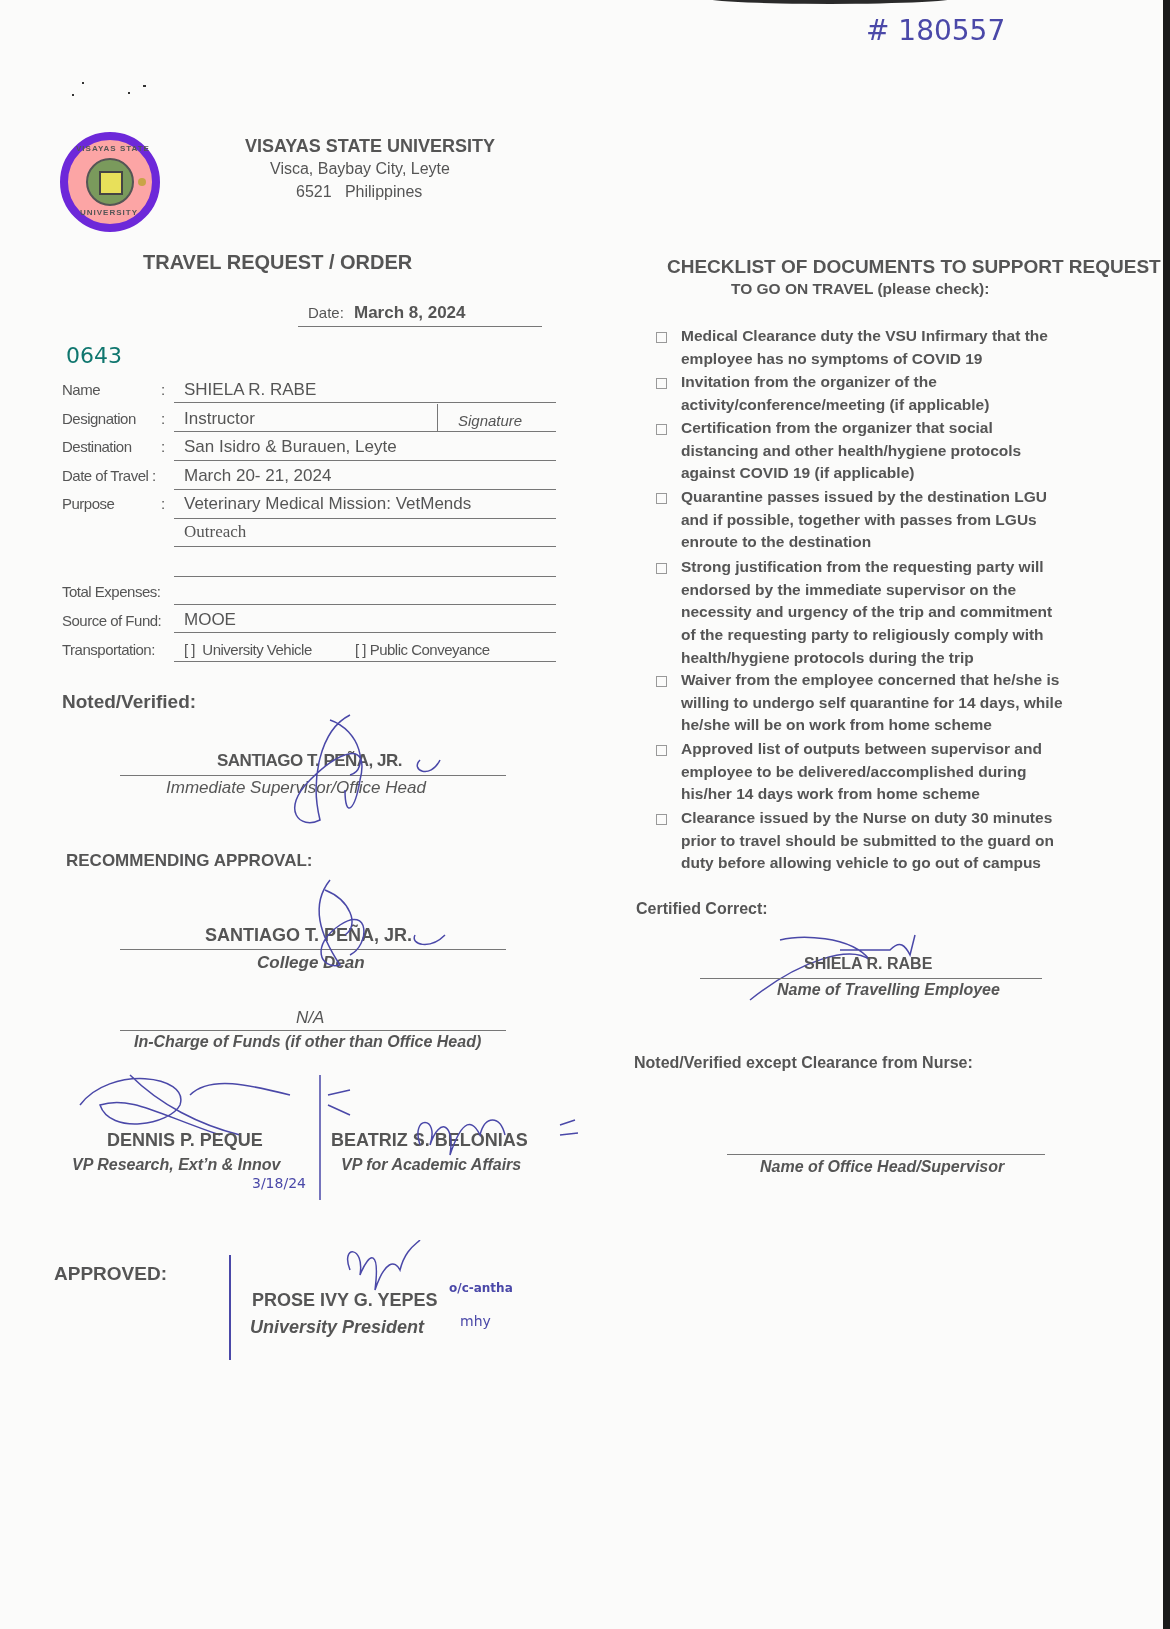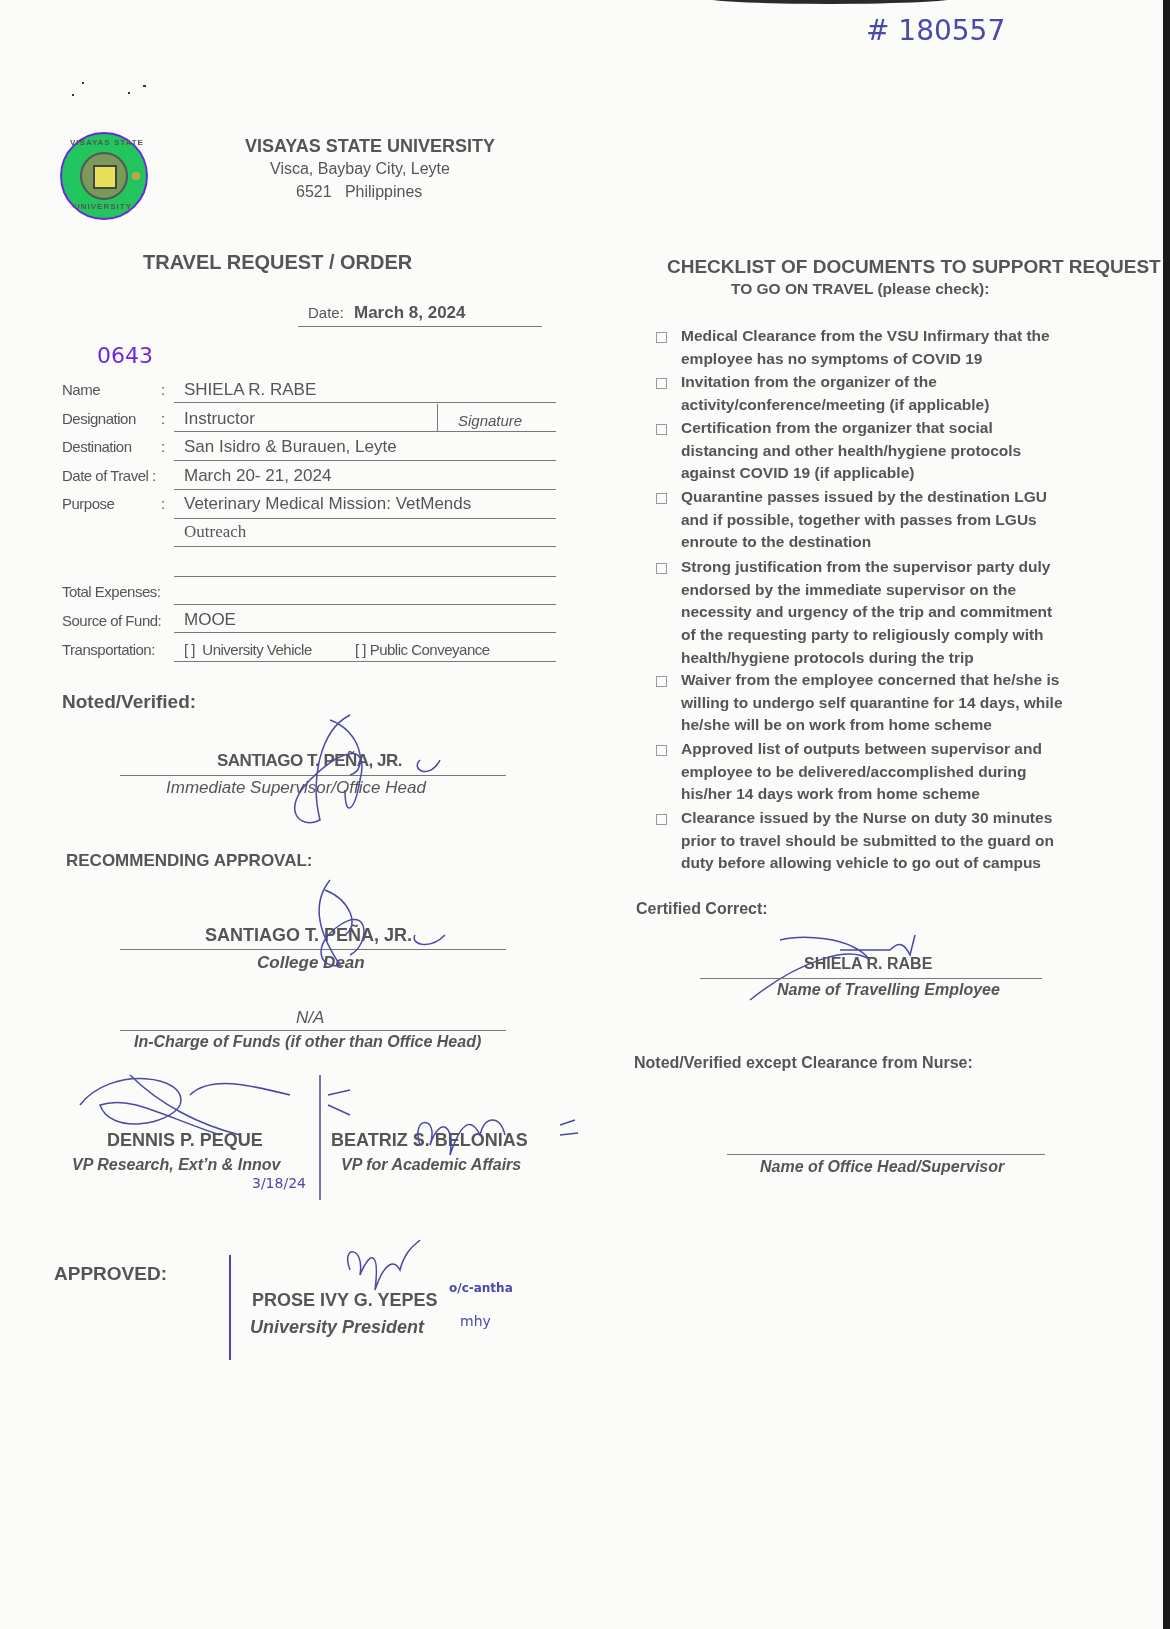--- a/index.html
+++ b/index.html
@@ -3,21 +3,21 @@
 <meta charset="utf-8">
 <style>
   html, body { margin:0; padding:0; }
   body { width:1170px; height:1629px; background:#1a1a1a; position:relative; overflow:hidden; font-family:"Liberation Sans", sans-serif; }
   .page { position:absolute; left:0; top:0; width:1163px; height:1629px; background:#fbfbfa; }
   .top-arc { position:absolute; left:700px; top:-10px; width:260px; height:14px; background:#2a2a2a; border-radius:0 0 50% 50%; }
   .ink { color:#3d3b9e; font-family:"DejaVu Sans", sans-serif; }
   .txt { color:#555; position:absolute; }
   .b { font-weight:bold; }
   .i { font-style:italic; }
-  .logo { position:absolute; left:60px; top:132px; width:84px; height:84px; border-radius:50%; border:2px solid #6d28d9; background:#22c55e; }
+  .logo { position:absolute; left:60px; top:132px; width:84px; height:84px; border-radius:50%; border:8px solid #6d28d9; background:#fca5a5; }
   .logo .ring { position:absolute; left:18px; top:18px; width:44px; height:44px; border-radius:50%; background:#7a9a5c; border:2px solid #555; }
   .logo .sq { position:absolute; left:31px; top:31px; width:20px; height:20px; background:#e8e05a; border:2px solid #444; }
   .logo .dot { position:absolute; left:70px; top:38px; width:8px; height:8px; border-radius:50%; background:#c9a447; }
   .logo .lt { position:absolute; font-size:8px; color:#555; font-weight:bold; letter-spacing:1px; }
   .line { position:absolute; height:1px; background:#777; }
   .row-label { position:absolute; left:62px; font-size:15px; color:#555; letter-spacing:-0.5px; }
   .colon { position:absolute; left:161px; font-size:15px; color:#555; }
   .row-val { position:absolute; left:184px; font-size:17px; color:#555; }
   .check { position:absolute; left:656px; width:9px; height:9px; border:1px solid #999; }
   .ci { position:absolute; left:681px; width:410px; font-size:15.5px; line-height:22.7px; color:#555; font-weight:bold; }
@@ -49,21 +49,21 @@
   <div class="txt b" style="left:245px;top:136px;font-size:18px;">VISAYAS STATE UNIVERSITY</div>
   <div class="txt" style="left:270px;top:160px;font-size:16px;">Visca, Baybay City, Leyte</div>
   <div class="txt" style="left:296px;top:183px;font-size:16px;white-space:pre;">6521   Philippines</div>
 
   <div class="txt b" style="left:143px;top:251px;font-size:20px;">TRAVEL REQUEST / ORDER</div>
 
   <div class="txt" style="left:308px;top:304px;font-size:15px;">Date:</div>
   <div class="txt b" style="left:354px;top:303px;font-size:17px;">March 8, 2024</div>
   <div class="line" style="left:298px;top:326px;width:244px;"></div>
 
-  <div class="txt ink" style="left:97px;top:343px;font-size:22px;color:#6d28d9;">0643</div>
+  <div class="txt ink" style="left:66px;top:343px;font-size:22px;color:#0f766e;">0643</div>
 
   <div class="row-label" style="top:381px;">Name</div>
   <div class="colon" style="top:381px;">:</div>
   <div class="row-val" style="top:380px;">SHIELA R. RABE</div>
   <div class="line" style="left:174px;top:402px;width:382px;"></div>
 
   <div class="row-label" style="top:410px;">Designation</div>
   <div class="colon" style="top:410px;">:</div>
   <div class="row-val" style="top:409px;">Instructor</div>
   <div class="line" style="left:174px;top:431px;width:382px;"></div>
@@ -142,21 +142,21 @@
   <div class="txt i b" style="left:250px;top:1317px;font-size:18px;">University President</div>
   <div class="txt ink" style="left:449px;top:1281px;font-size:12px;color:#4a48a8;font-weight:bold;">o/c-antha</div>
   <div class="txt ink" style="left:460px;top:1313px;font-size:14px;color:#4a48a8;">mhy</div>
 
   <div class="txt b" style="left:667px;top:256px;font-size:19px;">CHECKLIST OF DOCUMENTS TO SUPPORT REQUEST</div>
   <div class="txt b" style="left:731px;top:280px;font-size:15.5px;">TO GO ON TRAVEL (please check):</div>
 
   <div id="checklist">
       <div class="check" style="top: 332px;"></div>
       <div class="ci" style="top: 325px;">
-        <div style="white-space: nowrap;">Medical Clearance from the VSU Infirmary that the</div>
+        <div style="white-space: nowrap;">Medical Clearance duty the VSU Infirmary that the</div>
         <div style="white-space: nowrap;">employee has no symptoms of COVID 19</div>
       </div>
       <div class="check" style="top: 378px;"></div>
       <div class="ci" style="top: 371px;">
         <div style="white-space: nowrap;">Invitation from the organizer of the</div>
         <div style="white-space: nowrap;">activity/conference/meeting (if applicable)</div>
       </div>
       <div class="check" style="top: 424px;"></div>
       <div class="ci" style="top: 417px;">
         <div style="white-space: nowrap;">Certification from the organizer that social</div>
@@ -164,21 +164,21 @@
         <div style="white-space: nowrap;">against COVID 19 (if applicable)</div>
       </div>
       <div class="check" style="top: 493px;"></div>
       <div class="ci" style="top: 486px;">
         <div style="white-space: nowrap;">Quarantine passes issued by the destination LGU</div>
         <div style="white-space: nowrap;">and if possible, together with passes from LGUs</div>
         <div style="white-space: nowrap;">enroute to the destination</div>
       </div>
       <div class="check" style="top: 563px;"></div>
       <div class="ci" style="top: 556px;">
-        <div style="white-space: nowrap;">Strong justification from the supervisor party duly</div>
+        <div style="white-space: nowrap;">Strong justification from the requesting party will</div>
         <div style="white-space: nowrap;">endorsed by the immediate supervisor on the</div>
         <div style="white-space: nowrap;">necessity and urgency of the trip and commitment</div>
         <div style="white-space: nowrap;">of the requesting party to religiously comply with</div>
         <div style="white-space: nowrap;">health/hygiene protocols during the trip</div>
       </div>
       <div class="check" style="top: 676px;"></div>
       <div class="ci" style="top: 669px;">
         <div style="white-space: nowrap;">Waiver from the employee concerned that he/she is</div>
         <div style="white-space: nowrap;">willing to undergo self quarantine for 14 days, while</div>
         <div style="white-space: nowrap;">he/she will be on work from home scheme</div>

